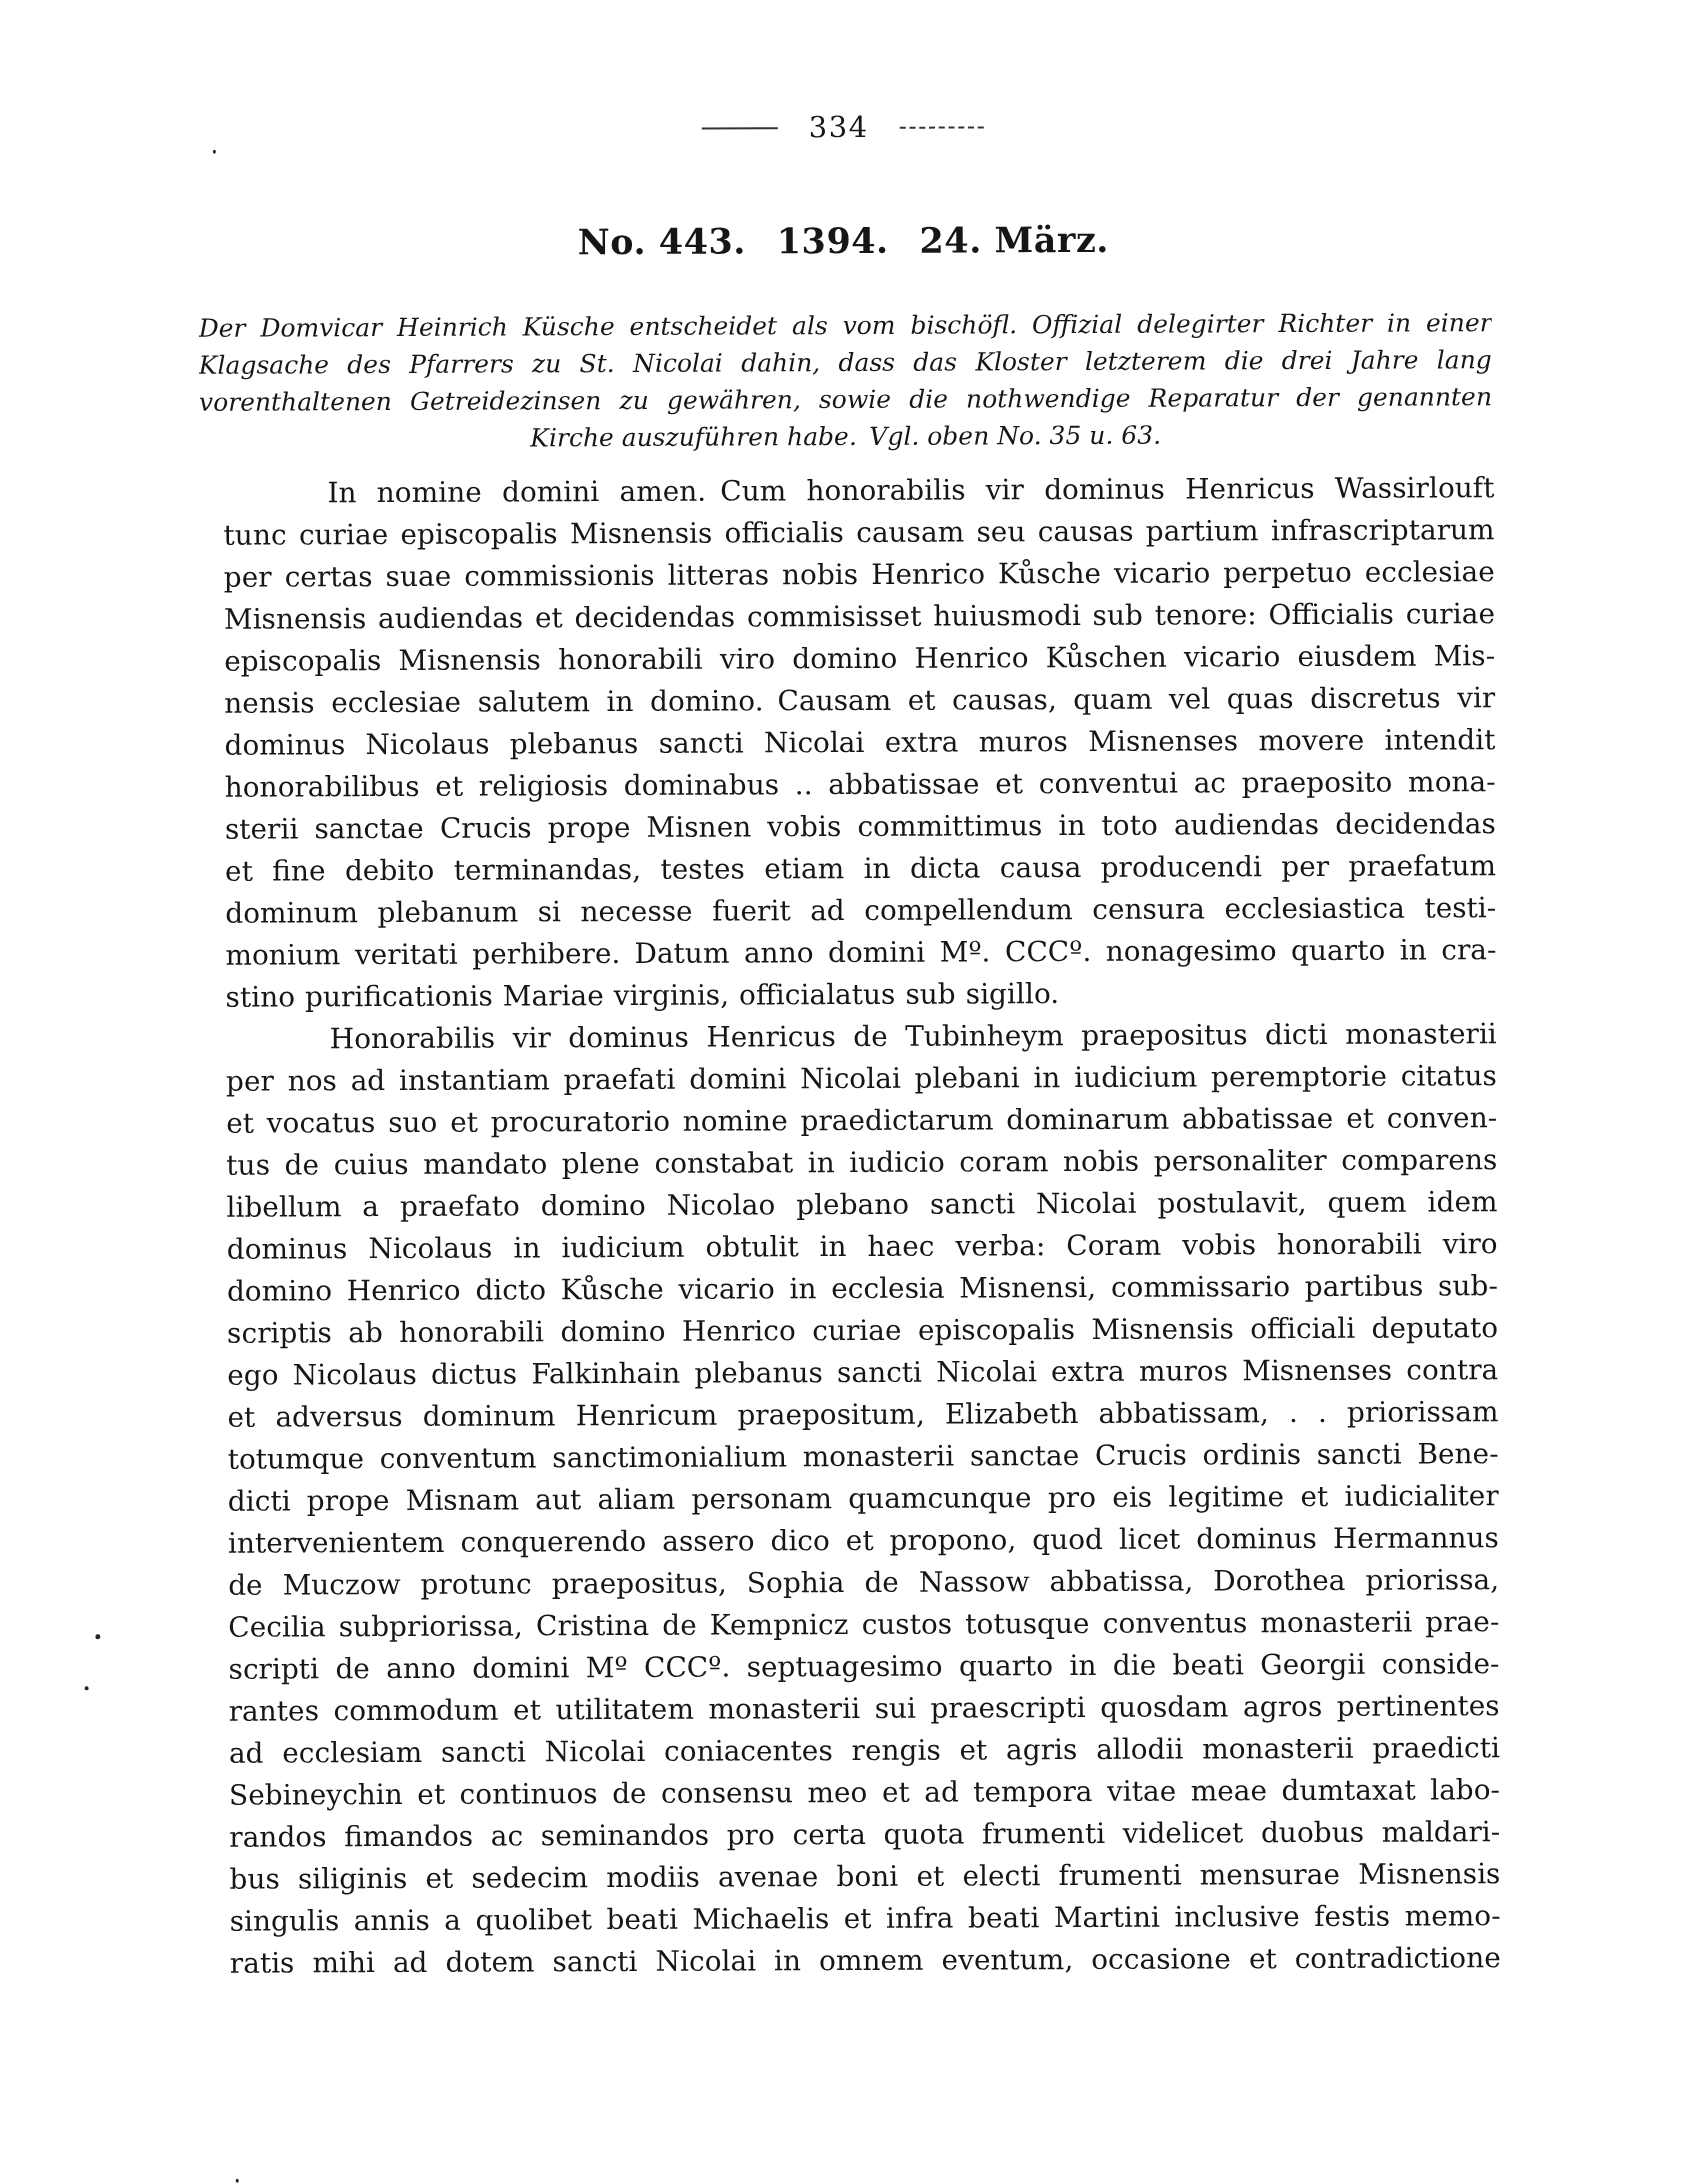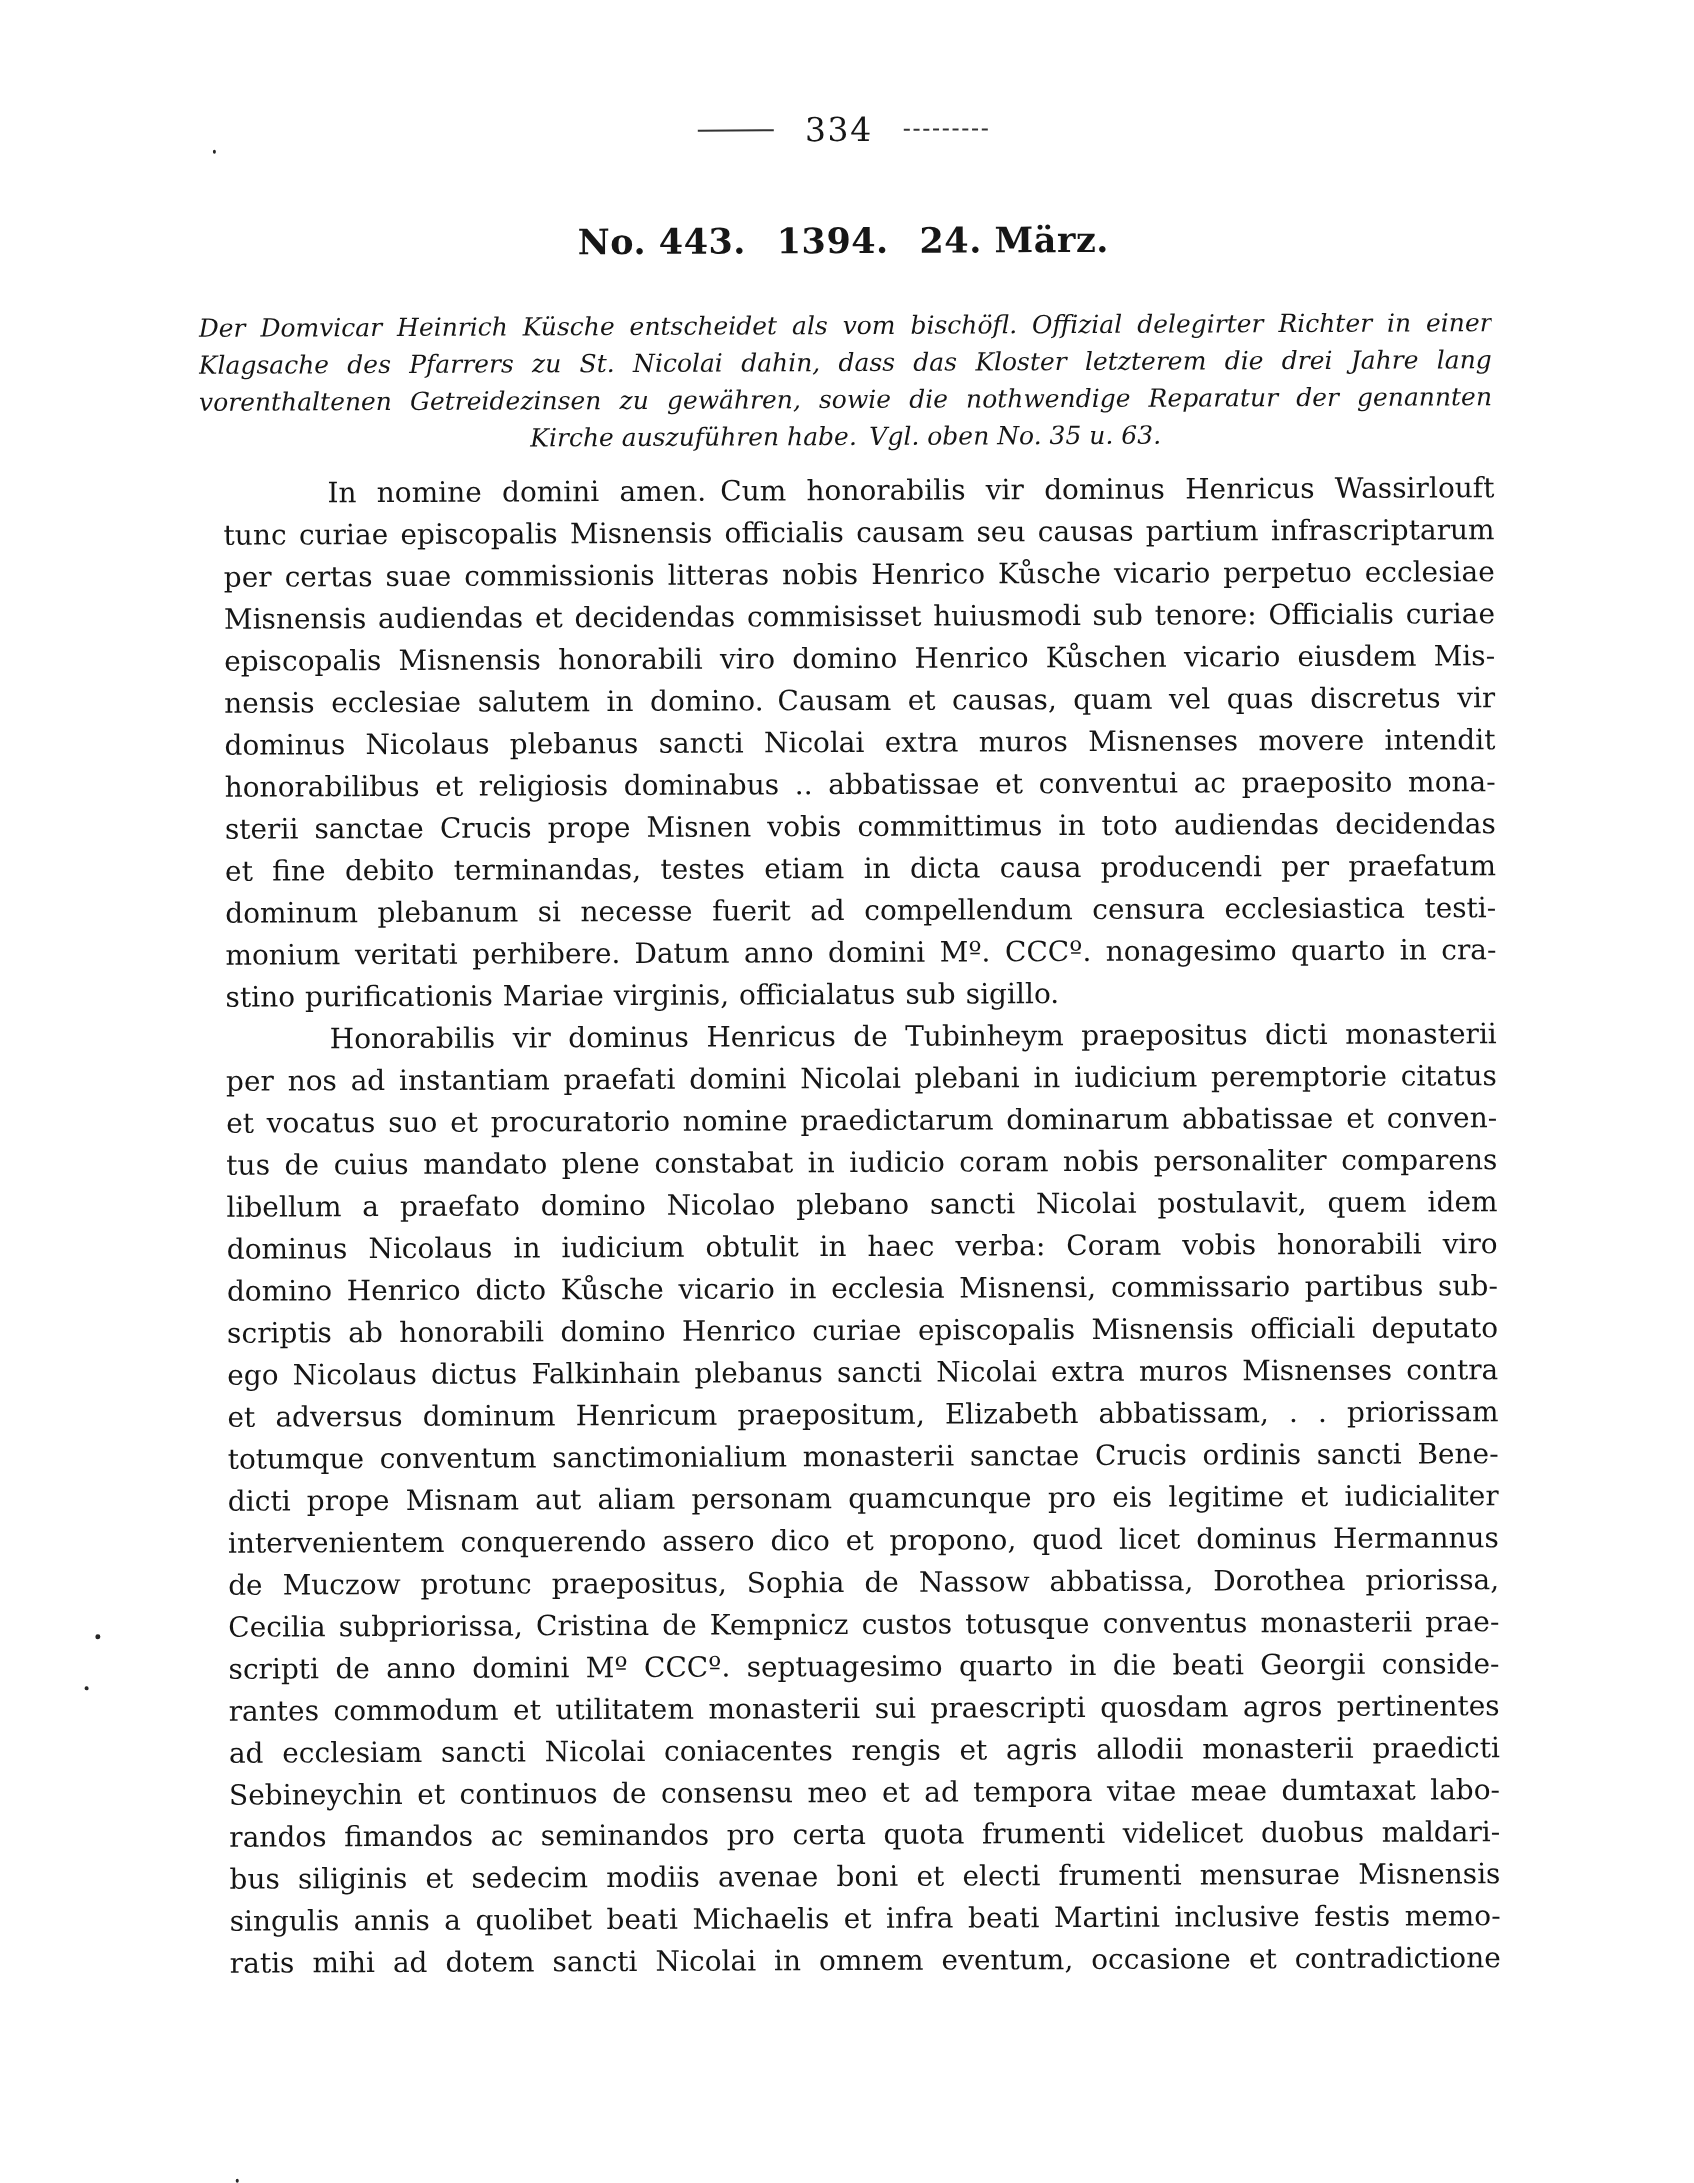--- a/index.html
+++ b/index.html
@@ -22,21 +22,21 @@
     position: absolute;
     top: 113px;
     left: 0;
     right: 0;
     display: flex;
     align-items: center;
     justify-content: center;
     gap: 31px;
   }
   .pagenum {
-    font-size: 33px;
+    font-size: 29px;
     line-height: 1;
     letter-spacing: 1.6px;
   }
   .rule {
     display: inline-block;
     width: 76px;
     height: 0;
     border-top: 2.7px solid #1d1d1d;
     opacity: 0.9;
   }

